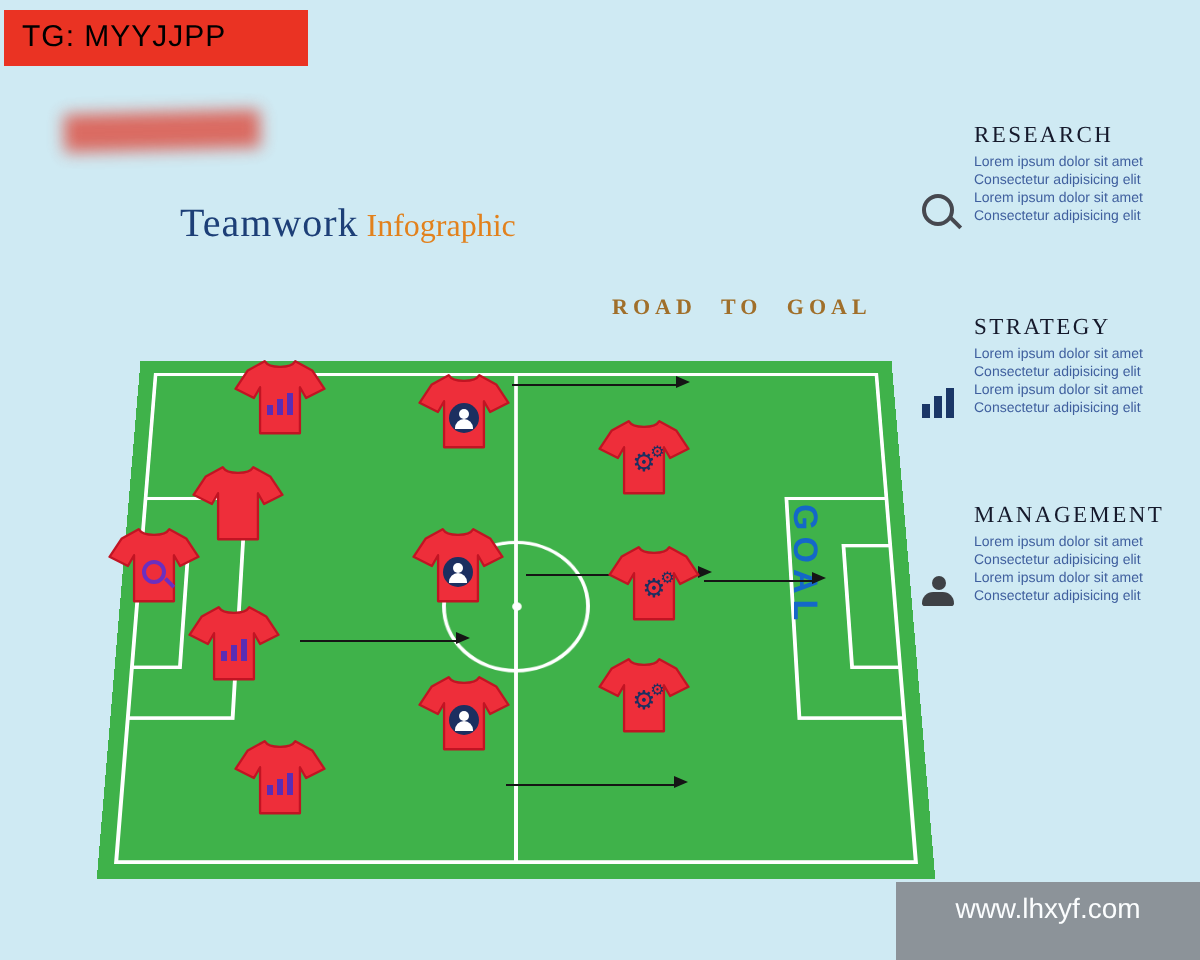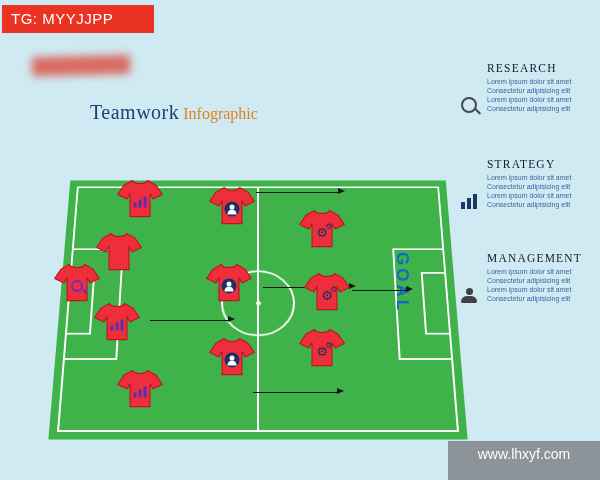--- a/index.html
+++ b/index.html
@@ -1,21 +1,21 @@
 <!DOCTYPE html>
 <html><head>
 <meta charset="utf-8">
 <style>
   html,body{margin:0;padding:0;background:#fff;}
   #stage{position:relative;width:600px;height:480px;background:#cfeaf3;overflow:hidden;
          font-family:"Liberation Sans",sans-serif;}
 
   
   .top-banner{position:absolute;left:2px;top:5px;width:152px;height:28px;background:#ea3323;
-              color:#ffffff;font-size:15px;line-height:28px;padding-left:9px;box-sizing:border-box;
+              color:#000000;font-size:15px;line-height:28px;padding-left:9px;box-sizing:border-box;
               letter-spacing:.5px;z-index:9;}
   .smudge{position:absolute;left:32px;top:56px;width:98px;height:19px;background:#dd4a3c;
           filter:blur(4px);opacity:.8;transform:rotate(-1.5deg);z-index:8;}
 
   
   .main-title{position:absolute;left:90px;top:101px;width:310px;text-align:left;
               font-family:"Liberation Serif",serif;z-index:7;}
   .main-title .t1{color:#1d3f77;font-size:20px;letter-spacing:.5px;}
   .main-title .t2{color:#e2811c;font-size:16px;}
   .subtitle{position:absolute;left:306px;top:148px;font-family:"Liberation Serif",serif;
@@ -101,20 +101,21 @@
 
   <div class="top-banner">
     <span>TG: MYYJJPP</span>
   </div>
   <div class="smudge"></div>
 
   <div class="main-title">
     <span class="t1">Teamwork</span>
     <span class="t2">Infographic</span>
   </div>
+  <div class="subtitle">ROAD TO GOAL</div>
 
   <div class="field">
     <div class="mid-line"></div>
     <div class="center-circle"></div>
     <div class="center-dot"></div>
     <div class="box penalty-left"></div>
     <div class="box goal-left"></div>
     <div class="box penalty-right"></div>
     <div class="box goal-right"></div>
   </div>

